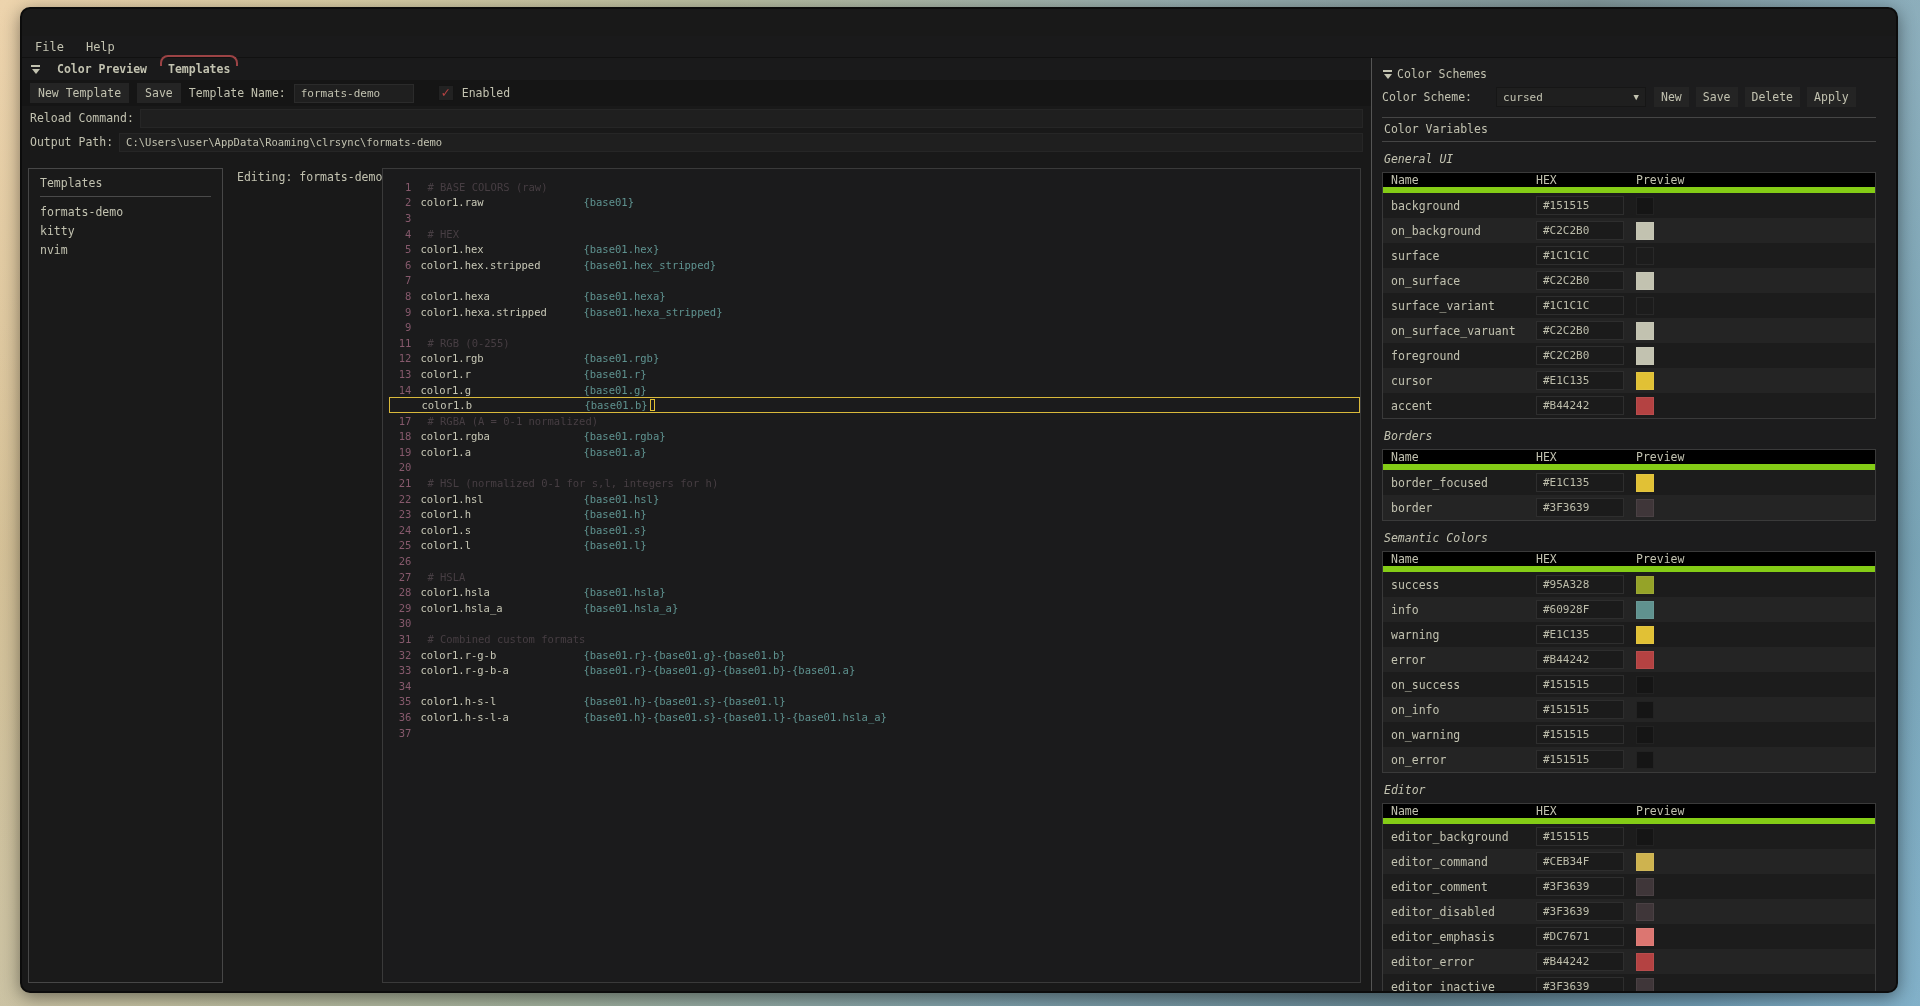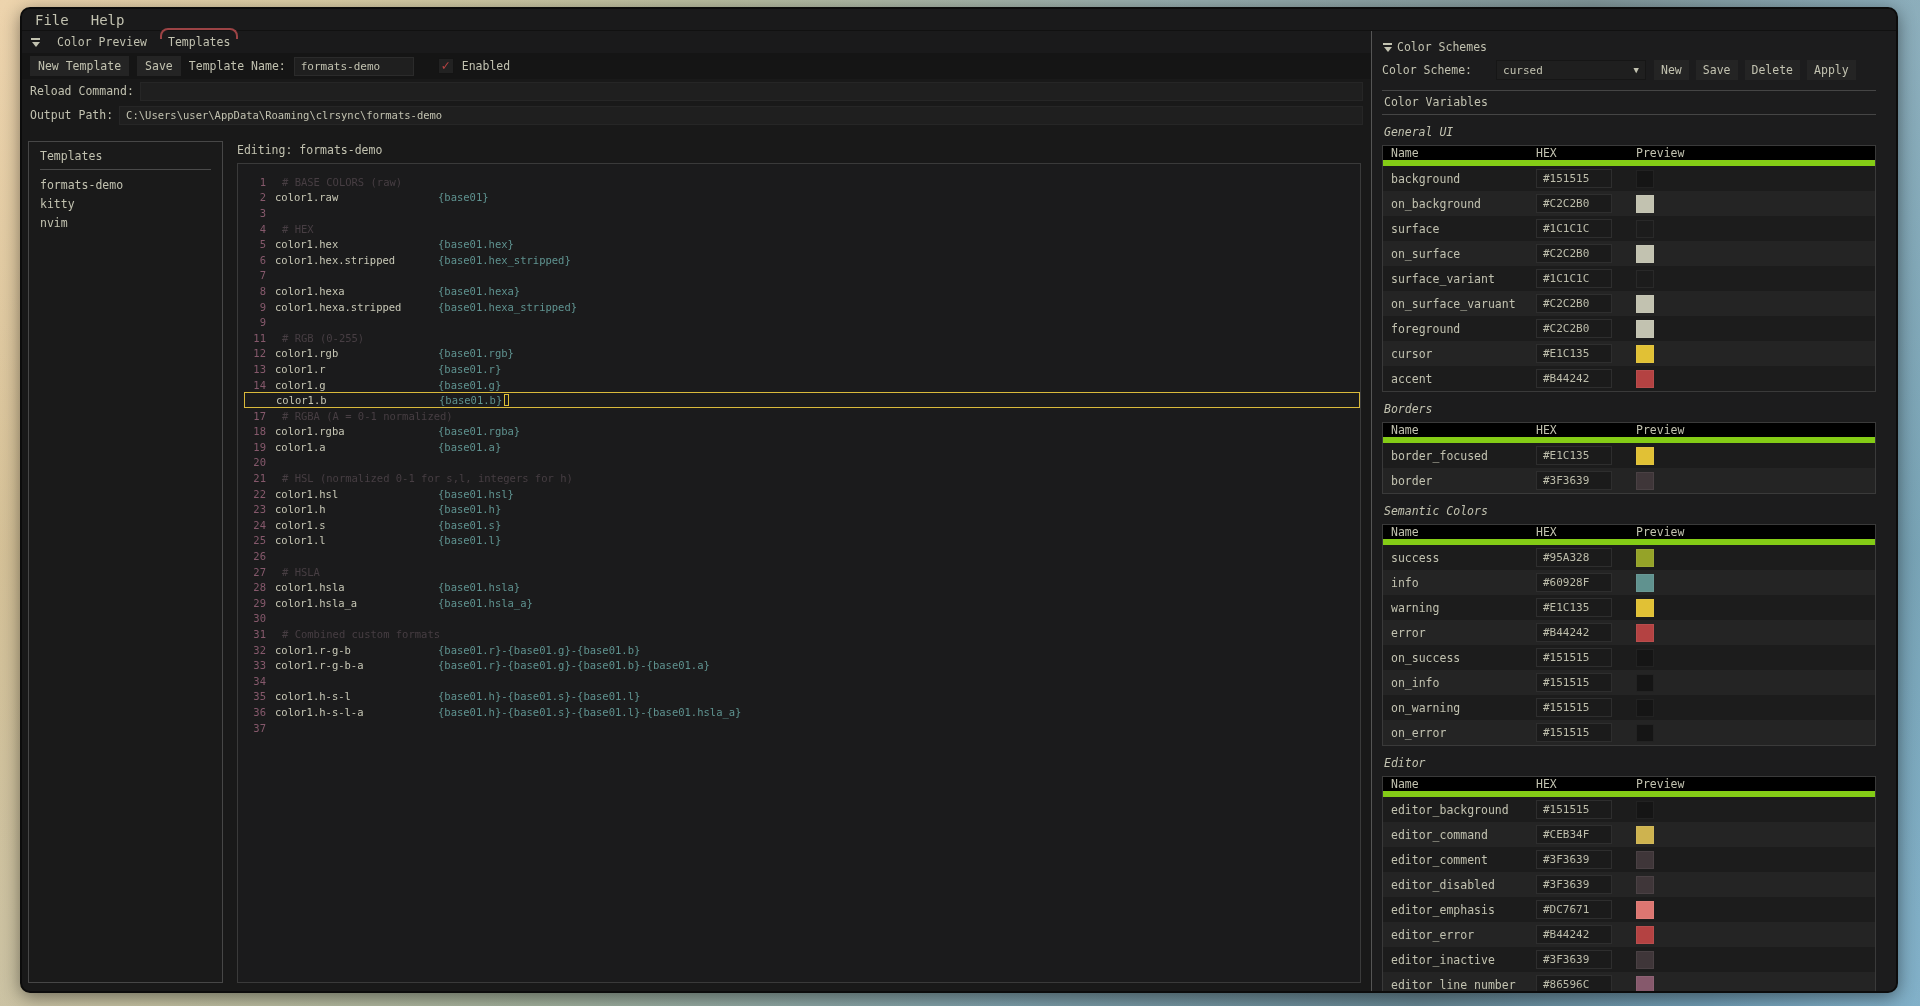--- a/index.html
+++ b/index.html
@@ -14,30 +14,31 @@
   }
   .window {
     position:absolute; left:20px; top:7px; width:1878px; height:986px;
     background:#191919; border:2px solid #0c0c0c; border-radius:10px;
     overflow:hidden; display:flex; flex-direction:column;
     box-shadow:0 4px 18px rgba(0,0,0,0.45);
   }
   
   .menubar {
     height:22px; flex:none; display:flex; align-items:center; gap:22px;
-    padding-left:13px; font-size:14px; background:#1a1a1b;
+    padding-left:13px; font-size:12px; background:#1a1a1b;
     border-bottom:1px solid #111111;
+    margin-top:27px;
   }
   .menu-item { cursor:default; }
   
   .appbody { flex:1; display:flex; min-height:0; }
   .main { width:1350px; flex:none; display:flex; flex-direction:column; min-height:0; border-right:1px solid #555555; }
   
   .tabbar { height:22px; flex:none; display:flex; align-items:center; gap:8px; padding-left:8px; font-size:11.5px; background:#1a1a1b; }
-  .tab { position:relative; padding:1px 4px; cursor:default; }
+  .tab { position:relative; padding:1px 4px; cursor:default;font-weight:bold; }
   .tab.active::before {
     content:""; position:absolute; left:-4px; right:-4px; top:-6px; height:9px;
     border:2px solid #9c4345; border-bottom:none; border-radius:8px 8px 0 0;
   }
   
   .collapse-icon { display:inline-block; width:11px; margin-right:4px; }
   .collapse-icon .bar { display:block; width:9px; height:2px; background:#C2C2B0; margin:0 auto 2px; }
   .collapse-icon .tri { display:block; width:0; height:0; margin:0 auto;
     border-left:4.5px solid transparent; border-right:4.5px solid transparent; border-top:5px solid #C2C2B0; }
   
@@ -55,21 +56,21 @@
   .pathrow { height:24px; flex:none; display:flex; align-items:center; gap:6px; padding:0 8px; font-size:11.5px; }
   .longinput {
     flex:1; height:19px; background:#1f1f1f; border:1px solid #262626; color:#C2C2B0;
     font-family:inherit; font-size:10.5px; padding:0 6px;
   }
   
   .workspace { flex:1; min-height:0; display:flex; padding:14px 10px 8px 6px; }
   .tpl-panel { width:195px; flex:none; border:1px solid #474747; padding:7px 11px; font-size:11.5px; background:#1a1a1a; }
   .tpl-title { padding-bottom:6px; border-bottom:1px solid #4a4a4a; margin-bottom:6px; }
   .tpl-item { padding:2px 0; line-height:15px; cursor:default; }
-  .editorcol { flex:1; min-width:0; display:flex; flex-direction:column; margin-left:14px; }
+  .editorcol { flex:1; min-width:0; display:flex; margin-left:14px; }
   .editing-header { height:22px; font-size:11.5px; padding-top:2px; }
   .codebox { flex:1; min-height:0; border:1px solid #3a3a3a; background:#1b1b1c; padding:10px 0 0 6px; overflow:hidden; }
   .cl { display:flex; align-items:center; height:15.6px; font-size:10.5px; width:100%; }
   .cl .ln { width:22px; flex:none; text-align:right; color:#86596C; }
   .cl .nm { width:163px; flex:none; margin-left:9px; color:#C8C8B6; white-space:pre; }
   .cl .nm.cm { width:auto; flex:1; color:#473e43;margin-left:16px; }
   .cl .vl { color:#5F9390; white-space:pre; }
   .cl.hl { border:1px solid #d9b93b; }
   .cl.hl .ln { visibility:hidden; }
   .cursor { display:inline-block; width:5px; height:12px; border:1px solid #E1C135; margin-left:2px; flex:none; }
@@ -91,21 +92,21 @@
   .vtable { border:1px solid #3a3a3a; }
   .vrow { display:flex; align-items:center; height:25px; font-size:11.5px; }
   .vrow:nth-child(even) { background:#1c1c1c; }
   .vrow:nth-child(odd)  { background:#242424; }
   .vrow.vhead { background:#000000; height:20px; border-bottom:6px solid #84cc16; }
   .vc { display:flex; align-items:center; }
   .c-name { width:153px; flex:none; padding-left:8px; white-space:nowrap; overflow:hidden; }
   .c-hex  { width:100px; flex:none; }
   .c-prev { flex:1; }
   .hexbox {
-    display:inline-flex; align-items:center; width:76px; height:19px;
+    display:inline-flex; align-items:center; width:88px; height:19px;
     background:#1b1b1b; border:1px solid #2e2e2e; color:#bdbdab; font-size:11px; padding-left:6px;
   }
   .vhead .c-hex, .vhead .c-name, .vhead .c-prev { color:#C2C2B0; }
   .swatch { width:18px; height:18px; display:inline-block; border:1px solid rgba(255,255,255,0.06); }
 </style>
 </head>
 <body>
 
 <div class="window">
 

